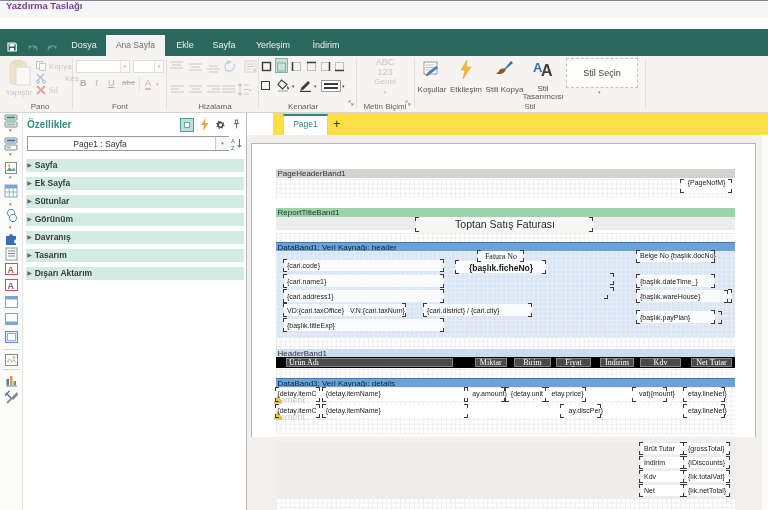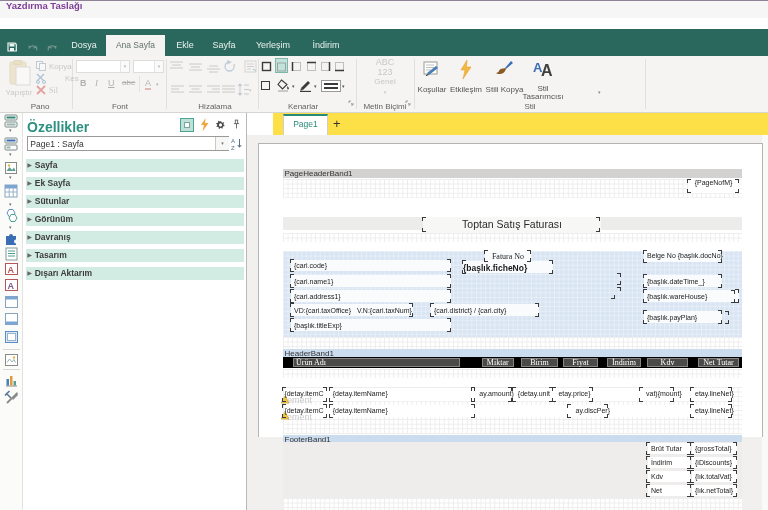--- a/index.html
+++ b/index.html
@@ -16,30 +16,30 @@
 
 #ribbon{left:0;top:56px;width:768px;height:57px;background:#f5f4f2;border-bottom:1px solid #d7d5d2;box-sizing:border-box;}
 .gdiv{position:absolute;top:3px;width:1px;height:50px;background:#e2e0dd;}
 .glabel{position:absolute;top:46px;font-size:8px;color:#65635e;width:100px;text-align:center;}
 .dis{opacity:0.42;}
 .small{font-size:8px;color:#8a8a8a;}
 
 #lstrip{left:0;top:113px;width:23px;height:397px;background:#fbfbfa;border-right:1px solid #e4e3e1;box-sizing:border-box;}
 
 #ppanel{left:23px;top:113px;width:224px;height:397px;background:#fff;border-right:1px solid #b9b8b6;box-sizing:border-box;}
-#ptitle{left:4px;top:6px;font-size:14px;font-weight:bold;color:#2c9181;}
+#ptitle{left:4px;top:6px;font-size:10px;font-weight:bold;color:#2c9181;}
 .sect{position:absolute;left:3px;width:218px;height:13px;background:#d2ebe3;font-size:8.5px;font-weight:bold;color:#3c3c3c;line-height:13px;}
 .sect span.ar{display:inline-block;margin:0 3px 0 1.5px;font-size:5.5px;color:#666;vertical-align:1px;}
-#combo{left:4px;top:23px;width:202px;height:15px;border:1px solid #9a9a98;background:#fff;font-size:8.5px;color:#333;line-height:14px;box-sizing:border-box;}
+#combo{left:4px;top:23px;width:202px;height:15px;border:1px solid #9a9a98;background:#fff;font-size:8.5px;color:#333;line-height:14px;box-sizing:border-box;padding-left:43px;}
 
 #tabstrip{left:253px;top:113px;width:521px;height:22px;background:#fde047;margin-left:20px;}
 #pagetab{left:10px;top:1px;width:45px;height:21px;background:#fff;border:1px solid #cfcecc;border-top:2px solid #2a8a77;border-bottom:none;box-sizing:border-box;color:#2c8a78;font-size:8.5px;text-align:center;line-height:17px;}
 #canvas{left:247px;top:135px;width:521px;height:375px;background:#f1f0ee;}
 #scrolltrack{left:515px;top:0;width:6px;height:375px;background:#fafaf9;}
-#page{left:11px;top:8px;width:505px;height:294px;background:#fff;border:1px solid #b5b4b2;border-bottom:none;box-sizing:border-box;}
+#page{left:4px;top:8px;width:505px;height:294px;background:#fff;border:1px solid #b5b4b2;border-bottom:none;box-sizing:border-box;}
 .grid{background-image:linear-gradient(#ecedec 1px,transparent 1px),linear-gradient(90deg,#ecedec 1px,transparent 1px);background-size:4.6px 4.6px;}
 .bgrid{background-image:linear-gradient(rgba(255,255,255,.32) 1px,transparent 1px),linear-gradient(90deg,rgba(255,255,255,.32) 1px,transparent 1px);background-size:4.6px 4.6px;}
 .bandlbl{position:absolute;left:0;width:459px;height:9px;font-size:8px;color:#333;line-height:9.5px;padding-left:1.5px;box-sizing:border-box;}
 .fld{position:absolute;font-size:7px;color:#1a1a1a;white-space:nowrap;}
 .cm{position:absolute;width:3px;height:3px;border:1px solid #3a3a3a;}
 .cm.tl{border-right:none;border-bottom:none;}
 .cm.tr{border-left:none;border-bottom:none;}
 .cm.bl{border-right:none;border-top:none;}
 .cm.br{border-left:none;border-top:none;}
 .hcell{position:absolute;top:1px;height:9px;background:#4a4a49;border:1px solid #858585;box-sizing:border-box;color:#fff;font-family:"Liberation Serif",serif;font-size:8px;line-height:8px;text-align:center;}
@@ -234,20 +234,21 @@
   <svg class="abs" style="left:495px;top:3px;" width="19" height="19" viewBox="0 0 19 19">
       <path d="M10 9 L16 2 L18 4 L11 10 Z" fill="#3a6db4"></path>
       <path d="M4 12 C5 9 8 10 10 9 L11 10 C10 13 8 15 4 15 C2.5 15 1.5 14.5 1 14 C2.5 13.8 3.5 13.2 4 12 Z" fill="#8a5a28"></path>
     </svg>
   <div class="abs small" style="left:477px;top:29px;width:55px;text-align:center;color:#555;">Stili Kopya</div>
   <svg class="abs" style="left:533px;top:3px;" width="22" height="20" viewBox="0 0 22 20">
       <text x="0" y="13" font-family="Liberation Sans" font-size="13" font-weight="bold" fill="#3a6db4">A</text>
       <text x="8" y="17" font-family="Liberation Sans" font-size="16" font-weight="bold" fill="#3f3f3f">A</text>
     </svg>
   <div class="abs small" style="left:521px;top:29px;width:44px;text-align:center;color:#555;line-height:8px;">Stil<br>Tasarımcısı</div>
+  <div class="abs" style="left:566px;top:2px;width:72px;height:30px;border:1px dashed #c5c3c0;background:#fdfdfc;box-sizing:border-box;font-size:9px;color:#3f3f3f;text-align:center;line-height:28px;">Stil Seçin</div>
   <div class="abs" style="left:598px;top:33px;font-size:5px;color:#8a8a88;">▾</div>
 </div>
 
 <div class="abs" id="lstrip">
   <svg class="abs" style="left:4px;top:0.5px;" width="15" height="14" viewBox="0 0 15 14">
       <rect x="1" y="1" width="12" height="5" rx="1" fill="#fff" stroke="#7a8a87"></rect>
       <rect x="2.5" y="2.5" width="9" height="2" fill="#2f8a77"></rect>
       <rect x="1" y="8" width="12" height="5" rx="1" fill="#fff" stroke="#7a8a87"></rect>
       <rect x="2.5" y="9.5" width="9" height="2" fill="#9ab5b0"></rect>
     </svg>
@@ -365,34 +366,36 @@
 
     <div class="bandlbl" style="top:25px;left:24px;background:#d3d2d1;">PageHeaderBand1</div>
     <div class="abs grid" style="left:24px;top:34.5px;width:459px;height:19px;background-color:#fff;"></div>
     <div class="abs" style="left:429px;top:35px;width:51px;height:14px;background:#fff;"></div>
     <div class="fld" style="left:431px;top:35px;width:47px;text-align:center;">{PageNofM}</div>
     <div class="cm tl" style="left:428px;top:35px;"></div>
       <div class="cm tr" style="left:476px;top:35px;"></div>
     <div class="cm bl" style="left:428px;top:45px;"></div>
       <div class="cm br" style="left:476px;top:45px;"></div>
 
+    <div class="bandlbl" style="top:64px;left:24px;background:#9bd3aa;height:8.5px;">ReportTitleBand1</div>
     <div class="abs" style="left:24px;top:72.5px;width:459px;height:13.5px;background:#ececeb;"></div>
     <div class="abs" style="left:164px;top:73px;width:178px;height:16px;background:#f7f7f6;font-size:10.5px;color:#2b2b2b;text-align:center;line-height:15px;">Toptan Satış Faturası</div>
     <div class="cm tl" style="left:163px;top:73px;"></div>
       <div class="cm tr" style="left:337px;top:73px;"></div>
     <div class="cm bl" style="left:163px;top:84px;"></div>
       <div class="cm br" style="left:337px;top:84px;"></div>
     <div class="abs grid" style="left:24px;top:89px;width:459px;height:9px;background-color:#fff;"></div>
 
+    <div class="bandlbl" style="top:98px;left:24px;background:#6ca2d8;border-top:1px solid #3c78b5;color:#0c2038;">DataBand1; Veri Kaynağı: header</div>
     <div class="abs bgrid" style="left:24px;top:107px;width:459px;height:86px;background-color:#d9e5f3;"></div>
 
     <div class="abs" style="left:226px;top:107px;width:46px;height:10px;background:#f9fbfd;"></div>
     <div class="fld" style="left:226px;top:108px;width:46px;text-align:center;font-family:'Liberation Serif',serif;font-size:8px;">Fatura No</div>
     <div class="abs" style="left:204px;top:117px;width:90px;height:12px;background:#f9fbfd;"></div>
-    <div class="fld" style="left:204px;top:119px;width:90px;font-weight:bold;font-size:8.5px;">{başlık.ficheNo}</div>
+    <div class="fld" style="left:204px;top:119px;width:90px;text-align:center;font-weight:bold;font-size:8.5px;">{başlık.ficheNo}</div>
 
     <div class="abs" style="left:32px;top:116px;width:160px;height:11px;background:#f9fbfd;"></div>
     <div class="fld" style="left:35px;top:118px;">{cari.code}</div>
     <div class="abs" style="left:32px;top:131px;width:160px;height:12px;background:#f9fbfd;"></div>
     <div class="fld" style="left:35px;top:134px;">{cari.name1}</div>
     <div class="abs" style="left:32px;top:146px;width:160px;height:12px;background:#f9fbfd;"></div>
     <div class="fld" style="left:35px;top:149px;">{cari.address1}</div>
     <div class="abs" style="left:32px;top:160px;width:122px;height:12px;background:#f9fbfd;"></div>
     <div class="fld" style="left:35px;top:163px;">VD:{cari.taxOffice}&nbsp;&nbsp;&nbsp;V.N:{cari.taxNum}</div>
     <div class="abs" style="left:172px;top:160px;width:108px;height:12px;background:#f9fbfd;"></div>
@@ -415,20 +418,21 @@
       <div class="hcell" style="left:10px;width:167px;text-align:left;padding-left:2px;">Ürün Adı</div>
       <div class="hcell" style="left:199px;width:31.5px;">Miktar</div>
       <div class="hcell" style="left:238px;width:37px;">Birim</div>
       <div class="hcell" style="left:280px;width:35px;">Fiyat</div>
       <div class="hcell" style="left:324px;width:34px;">İndirim</div>
       <div class="hcell" style="left:364px;width:41px;">Kdv</div>
       <div class="hcell" style="left:415px;width:41px;">Net Tutar</div>
     </div>
     <div class="abs grid" style="left:24px;top:225px;width:459px;height:9px;background-color:#fff;"></div>
 
+    <div class="bandlbl" style="top:233.5px;left:24px;background:#6ca2d8;border-top:1px solid #3c78b5;color:#0c2038;">DataBand3; Veri Kaynağı: details</div>
     <div class="abs grid" style="left:24px;top:243px;width:459px;height:47px;background-color:#fff;"></div>
 
     <div class="abs" style="left:24.5px;top:244px;width:448px;height:12.5px;background:#fff;"></div>
     <div class="abs" style="left:24.5px;top:260.5px;width:448px;height:12px;background:#fff;"></div>
     <div class="abs" style="left:26px;top:251px;width:42px;height:9px;overflow:hidden;color:#c6c6c6;font-size:9px;">lement</div>
     <div class="abs" style="left:26px;top:267.5px;width:42px;height:9px;overflow:hidden;color:#cccccc;font-size:9px;">lement</div>
     <svg class="abs" style="left:22px;top:252px;" width="8" height="8" viewBox="0 0 8 8">
         <path d="M4 0 L8 7 L0 7 Z" fill="#f2c94c" stroke="#c9a227" stroke-width="0.7"></path>
       </svg>
     <svg class="abs" style="left:22px;top:268px;" width="8" height="8" viewBox="0 0 8 8">
@@ -440,21 +444,20 @@
     <div class="fld" style="left:258.8px;top:246px;">{detay.unit</div>
     <div class="fld" style="left:299.4px;top:246px;">etay.price}</div>
     <div class="fld" style="left:387px;top:246px;">vat){mount}</div>
     <div class="fld" style="left:436px;top:246px;">etay.lineNet}</div>
 
     <div class="fld" style="left:25.4px;top:262.5px;">{detay.itemC</div>
     <div class="fld" style="left:73.7px;top:262.5px;">{detay.itemName}</div>
     <div class="fld" style="left:316.5px;top:262.5px;">ay.discPer}</div>
     <div class="fld" style="left:436px;top:262.5px;">etay.lineNet}</div>
 
-    <div class="bandlbl" style="top:290.5px;left:24px;background:#ccdcef;">FooterBand1</div>
     <div class="abs" style="left:24px;top:298px;width:459px;height:56px;background:#eeedec;"></div>
     <div class="abs" style="left:389px;top:299px;width:42px;height:10.5px;background:#fff;"></div>
     <div class="fld" style="left:392px;top:300.5px;">Brüt Tutar</div>
     <div class="abs" style="left:433px;top:299px;width:45px;height:10.5px;background:#fff;"></div>
     <div class="fld" style="left:436px;top:300.5px;">{grossTotal}</div>
     <div class="abs" style="left:389px;top:313px;width:42px;height:10.5px;background:#fff;"></div>
     <div class="fld" style="left:392px;top:314.5px;">İndirim</div>
     <div class="abs" style="left:433px;top:313px;width:45px;height:10.5px;background:#fff;"></div>
     <div class="fld" style="left:436px;top:314.5px;">{iDiscounts}</div>
     <div class="abs" style="left:389px;top:327px;width:42px;height:10.5px;background:#fff;"></div>

